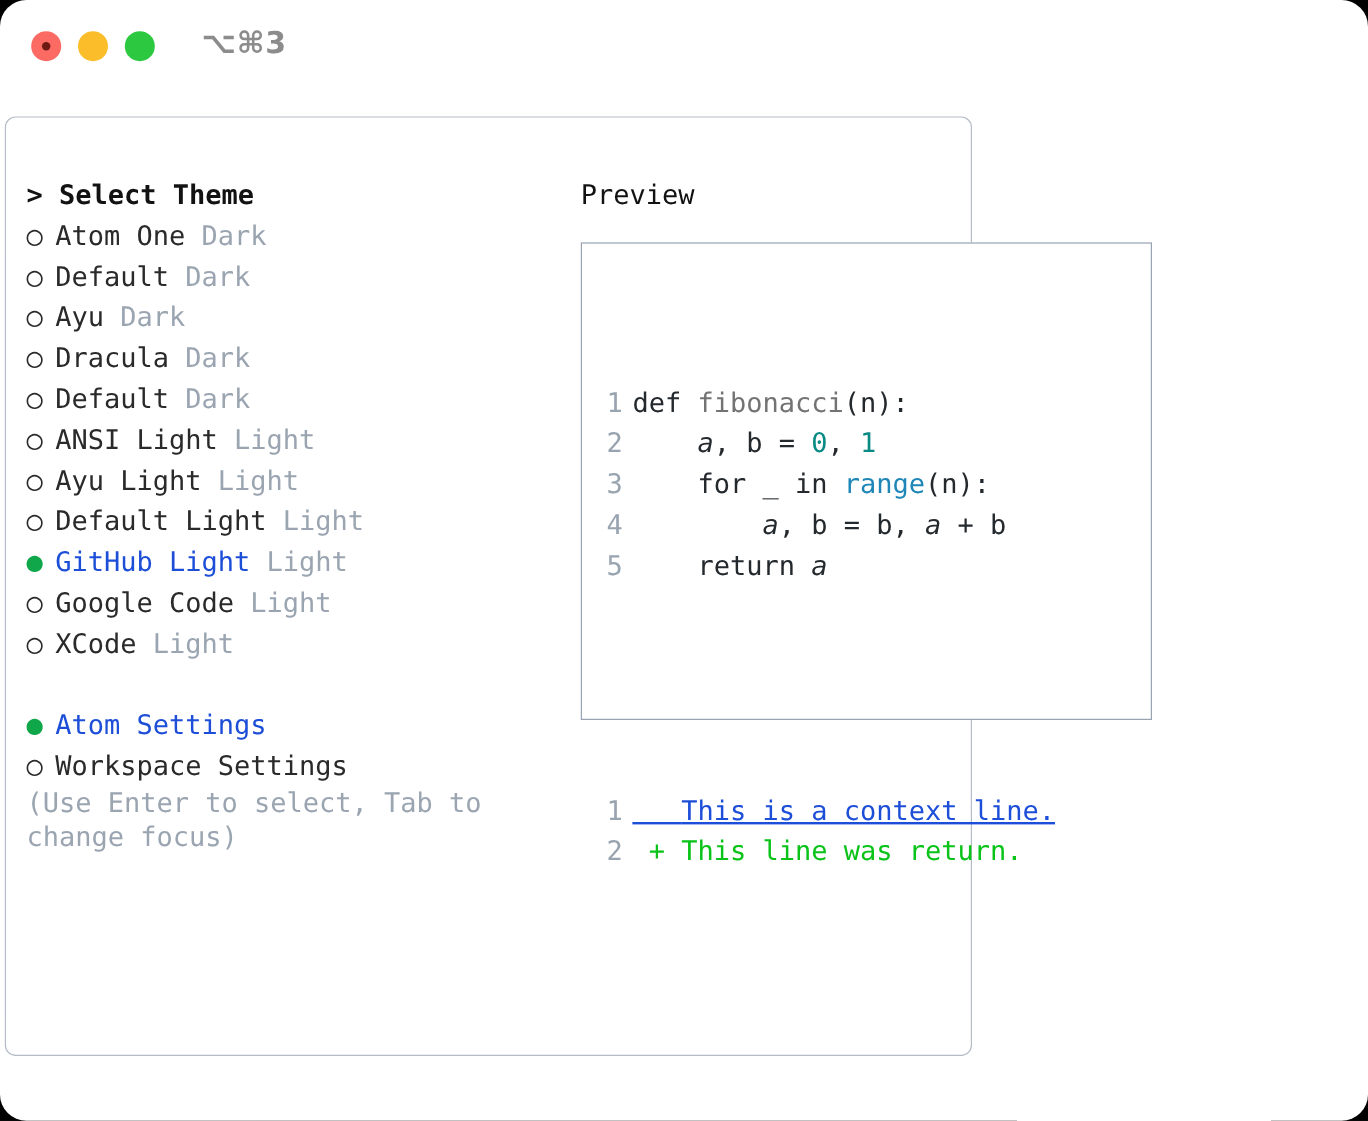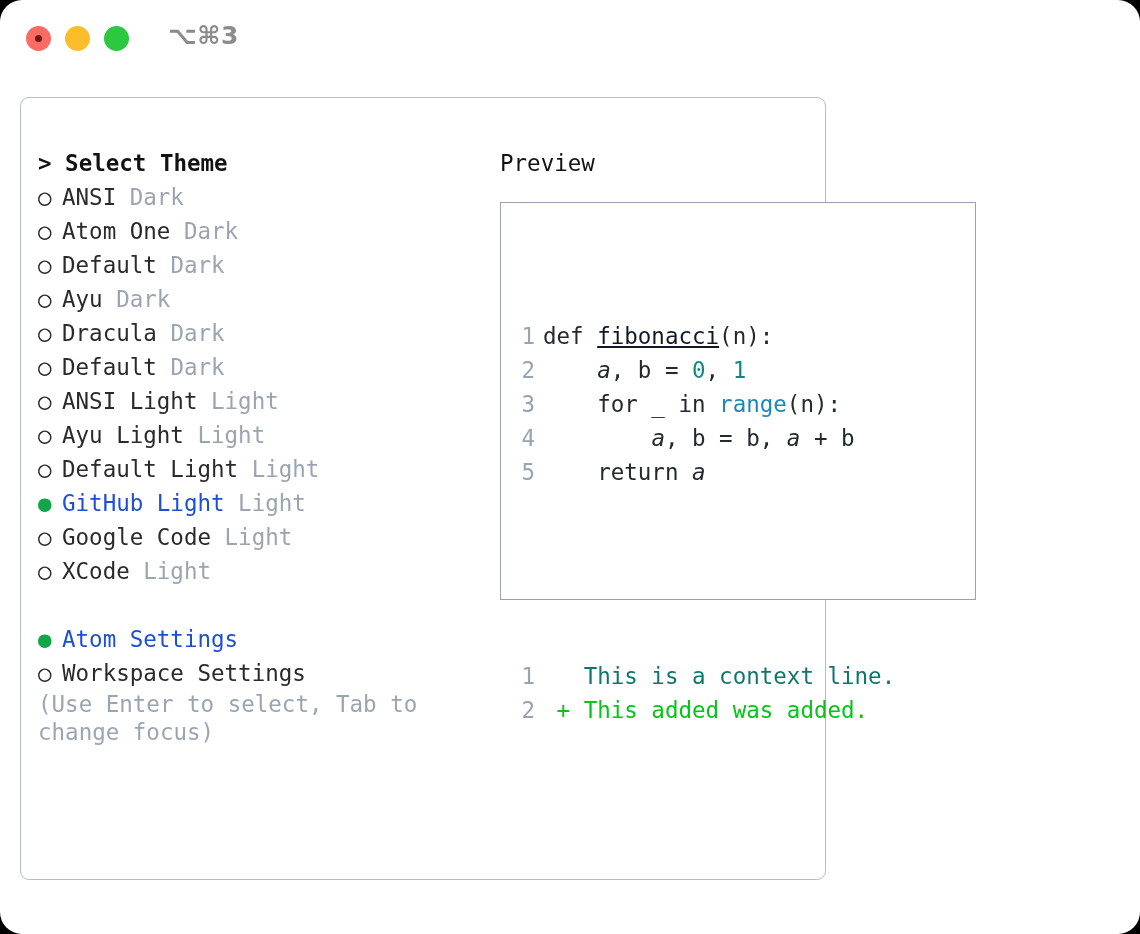--- a/index.html
+++ b/index.html
@@ -63,21 +63,21 @@
     font-size: 25px;
     font-weight: 700;
     letter-spacing: 0.5px;
     color: #8c8c8c;
     white-space: pre;
   }
 
   
   .panel {
     position: absolute;
-    left: 20px; top: 97px;
+    left: 4px; top: 97px;
     width: 806px;
     height: 783px;
     border: 1.5px solid #b4bcc7;
     border-radius: 9px;
     box-sizing: border-box;
     background: #ffffff;
   }
 
   .cols {
     position: absolute;
@@ -161,27 +161,27 @@
     white-space: pre;
   }
   .ln {
     display: inline-block;
     width: 24px;
     text-align: right;
     color: #98a4b0;
     margin-right: 8px;
   }
   .kw      { color: #24292e; }
-  .fn      { color: #0f172a; text-decoration: underline; }
+  .fn      { color: #737373; }
   .num     { color: #0a8a84; }
   .builtin { color: #1f86b8; }
   .var     { color: #24292e; font-style: italic; }
   .punct   { color: #24292e; }
   .diff-gap { height: 34px; }
-  .d-ctx { color: #0f766e; }
+  .d-ctx { color: #1d4ed8; text-decoration: underline; }
   .d-del { color: #cc1412; }
   .d-add { color: #09c318; }
 </style>
 </head>
 <body>
 
 <div class="window">
 
   <div class="titlebar">
     <div class="lights">
@@ -191,21 +191,20 @@
     </div>
     <div class="shortcut">⌥⌘3</div>
   </div>
 
   <div class="panel">
     <div class="cols">
 
       <div class="left-col">
         <div class="section-header">&gt; Select Theme</div>
         <div id="theme-rows">
-            <div class="row"><span class="marker">○</span><span class="row-label">ANSI</span><span> </span><span class="tag">Dark</span></div>
             <div class="row"><span class="marker">○</span><span class="row-label">Atom One</span><span> </span><span class="tag">Dark</span></div>
             <div class="row"><span class="marker">○</span><span class="row-label">Default</span><span> </span><span class="tag">Dark</span></div>
             <div class="row"><span class="marker">○</span><span class="row-label">Ayu</span><span> </span><span class="tag">Dark</span></div>
             <div class="row"><span class="marker">○</span><span class="row-label">Dracula</span><span> </span><span class="tag">Dark</span></div>
             <div class="row"><span class="marker">○</span><span class="row-label">Default</span><span> </span><span class="tag">Dark</span></div>
             <div class="row"><span class="marker">○</span><span class="row-label">ANSI Light</span><span> </span><span class="tag">Light</span></div>
             <div class="row"><span class="marker">○</span><span class="row-label">Ayu Light</span><span> </span><span class="tag">Light</span></div>
             <div class="row"><span class="marker">○</span><span class="row-label">Default Light</span><span> </span><span class="tag">Light</span></div>
             <div class="row selected"><span class="marker">●</span><span class="row-label">GitHub Light</span><span> </span><span class="tag">Light</span></div>
             <div class="row"><span class="marker">○</span><span class="row-label">Google Code</span><span> </span><span class="tag">Light</span></div>
@@ -220,20 +219,20 @@
 
         <div class="hint">(Use Enter to select, Tab to change focus)</div>
       </div>
 
       <div class="right-col">
         <div class="preview-title">Preview</div>
         <div class="preview-box">
           <div class="code">
             <div id="code-lines"><div><span class="ln">1</span><span class="kw">def </span><span class="fn">fibonacci</span><span class="punct">(n):</span></div><div><span class="ln">2</span><span class="punct">    </span><span class="var">a</span><span class="punct">, b = </span><span class="num">0</span><span class="punct">, </span><span class="num">1</span></div><div><span class="ln">3</span><span class="kw">    for _ in </span><span class="builtin">range</span><span class="punct">(n):</span></div><div><span class="ln">4</span><span class="punct">        </span><span class="var">a</span><span class="punct">, b = b, </span><span class="var">a</span><span class="punct"> + b</span></div><div><span class="ln">5</span><span class="kw">    return </span><span class="var">a</span></div></div>
             <div class="diff-gap"></div>
-            <div id="diff-lines"><div><span class="ln">1</span><span class="d-ctx">   </span><span class="d-ctx">This is a context line.</span></div><div><span class="ln">2</span><span class="d-add"> + </span><span class="d-add">This added was added.</span></div></div>
+            <div id="diff-lines"><div><span class="ln">1</span><span class="d-ctx">   </span><span class="d-ctx">This is a context line.</span></div><div><span class="ln">2</span><span class="d-add"> + </span><span class="d-add">This line was return.</span></div></div>
           </div>
         </div>
       </div>
 
     </div>
   </div>
 </div>
 
 </body></html>

